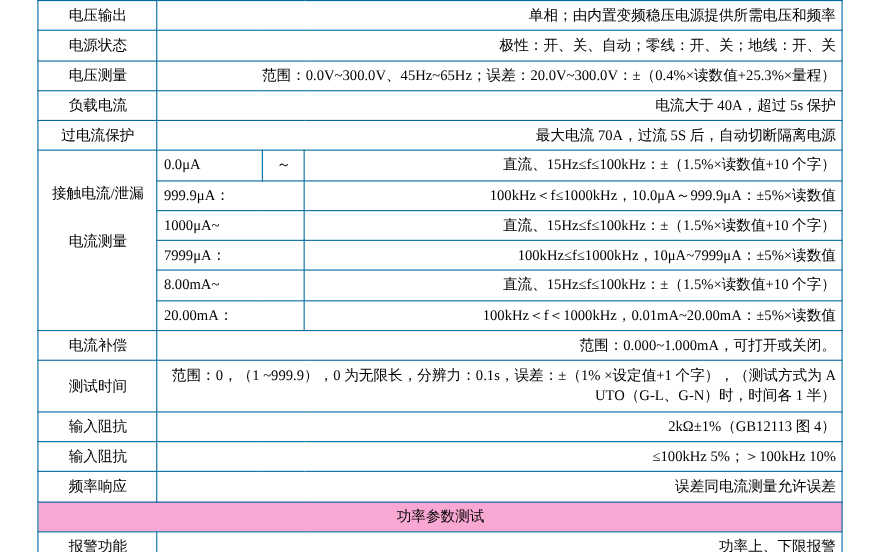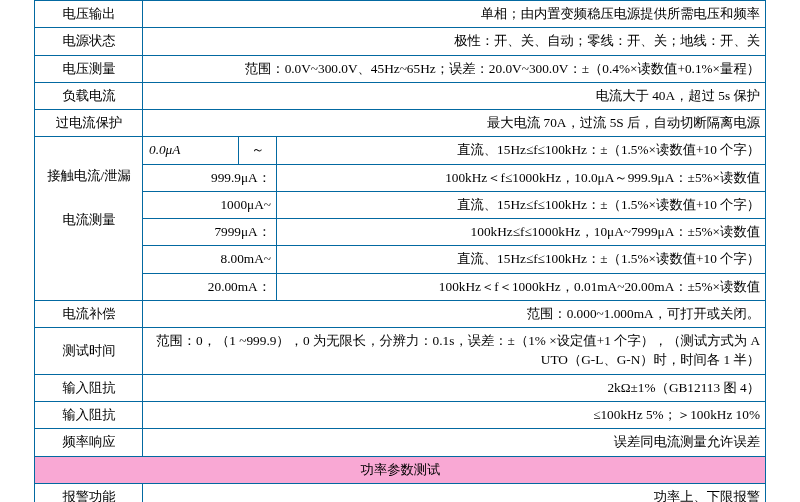--- a/index.html
+++ b/index.html
@@ -39,34 +39,32 @@
     text-align: center;
     padding-left: 2px;
     padding-right: 2px;
   }
   td.label.tall {
     vertical-align: top;
     padding-top: 5px;
   }
   td.subcol {
     width: 96px;
-    text-align: right;
     padding-right: 6px;
   }
   td.tilde {
     width: 38px;
     text-align: center;
     border-left: none;
   }
   td.value {
     text-align: right;
   }
   td.nosplit-left {
     border-right: none;
-    font-style: italic;
   }
   .section-head td {
     background: #f9a8d4;
     text-align: center;
     font-weight: normal;
     padding-top: 4px;
     padding-bottom: 5px;
   }
   .label-stack {
     display: block;
@@ -92,21 +90,21 @@
       <tr>
         <td class="label">电压输出</td>
         <td class="value" colspan="3">单相；由内置变频稳压电源提供所需电压和频率</td>
       </tr>
       <tr>
         <td class="label">电源状态</td>
         <td class="value" colspan="3">极性：开、关、自动；零线：开、关；地线：开、关</td>
       </tr>
       <tr>
         <td class="label">电压测量</td>
-        <td class="value" colspan="3">范围：0.0V~300.0V、45Hz~65Hz；误差：20.0V~300.0V：±（0.4%×读数值+0.1%×量程）</td>
+        <td class="value" colspan="3">范围：0.0V~300.0V、45Hz~65Hz；误差：20.0V~300.0V：±（0.4%×读数值+25.3%×量程）</td>
       </tr>
       <tr>
         <td class="label">负载电流</td>
         <td class="value" colspan="3">电流大于 40A，超过 5s 保护</td>
       </tr>
       <tr>
         <td class="label">过电流保护</td>
         <td class="value" colspan="3">最大电流 70A，过流 5S 后，自动切断隔离电源</td>
       </tr>
 

